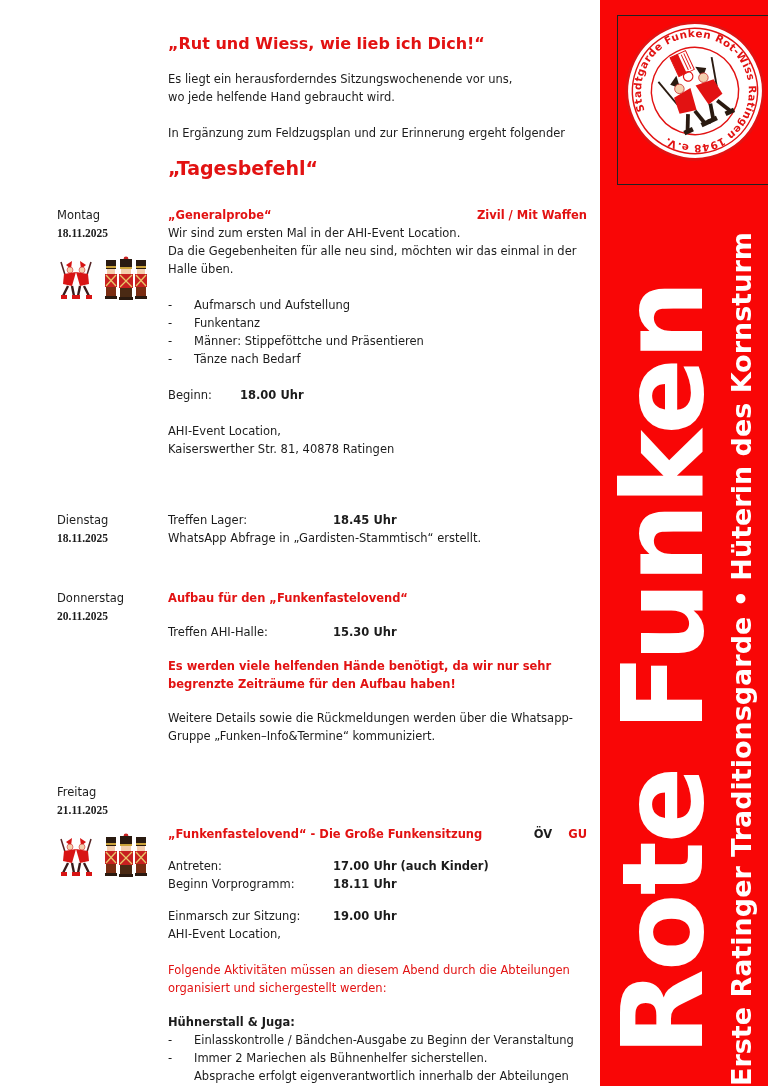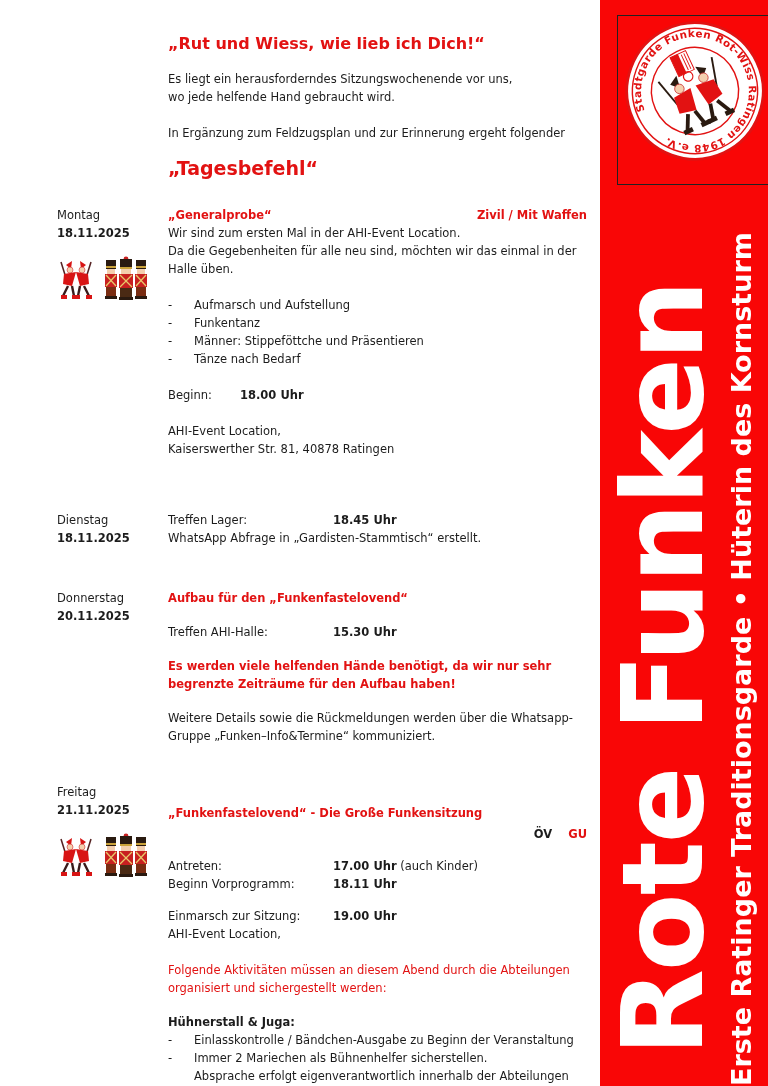--- a/index.html
+++ b/index.html
@@ -18,40 +18,40 @@
   .p-intro2{margin-top:18px;padding-left:111px;}
   .h-tages{margin-top:14px;font-size:19px;line-height:24px;font-weight:bold;color:#e21212;padding-left:111px;}
 
   .event{display:flex;}
   .ev-monday{margin-top:26px;}
   .ev-tuesday{margin-top:53px;}
   .ev-thursday{margin-top:42px;}
   .ev-friday{margin-top:38px;}
   .datecol{flex:0 0 111px;width:111px;}
   .maincol{flex:1;min-width:0;}
-  .date-bold{font-weight:bold;}
+  .date-bold{font-weight:bold;font-family:Liberation Serif, serif;}
   .date-icons{margin-top:14px;display:flex;gap:6px;align-items:flex-end;}
 
-  .title-row{display:flex;align-items:center;}
+  .title-row{display:flex;align-items:flex-end;}
   .ev-title{font-weight:bold;color:#e21212;}
   .ev-title-right{margin-left:auto;font-weight:bold;color:#e21212;}
   .tags{margin-left:auto;display:flex;gap:16px;font-weight:bold;margin-top:42px;}
   .tag-black{color:#1c1c1c;}
   .tag-red{color:#e21212;}
 
   .bullets{margin-top:18px;}
   .bullet{display:flex;}
   .bullet .dash{flex:0 0 26px;}
   .cont-line{padding-left:26px;}
 
   .time-row{display:flex;margin-top:0;}
   .time-row .tlabel{flex:0 0 165px;}
   .time-row .tlabel.narrow{flex:0 0 72px;}
   .time-row .tval{font-weight:bold;}
-  .time-row .tsuffix{font-weight:normal;text-align:center;}
+  .time-row .tsuffix{font-weight:bold;text-align:center;}
   .mt14{margin-top:14px;}
   .mt16{margin-top:16px;}
   .mt18{margin-top:18px;}
   .warning{margin-top:16px;font-weight:bold;color:#e21212;}
   .red-note{margin-top:18px;color:#e21212;}
   .group-name{font-weight:bold;}
 
   
   .sidebar{position:absolute;left:600px;top:0;width:168px;height:1086px;background:#f90606;}
   .logo-box{position:absolute;left:17px;top:15px;width:154px;height:168px;border:1px solid #222;}

